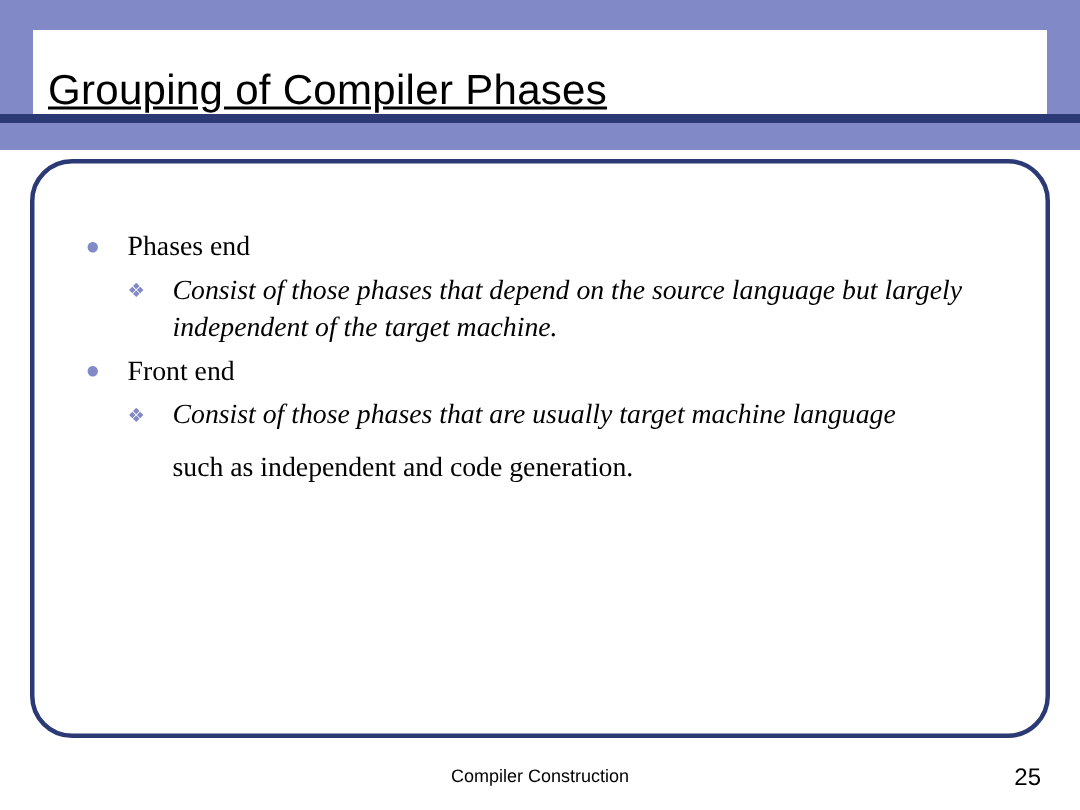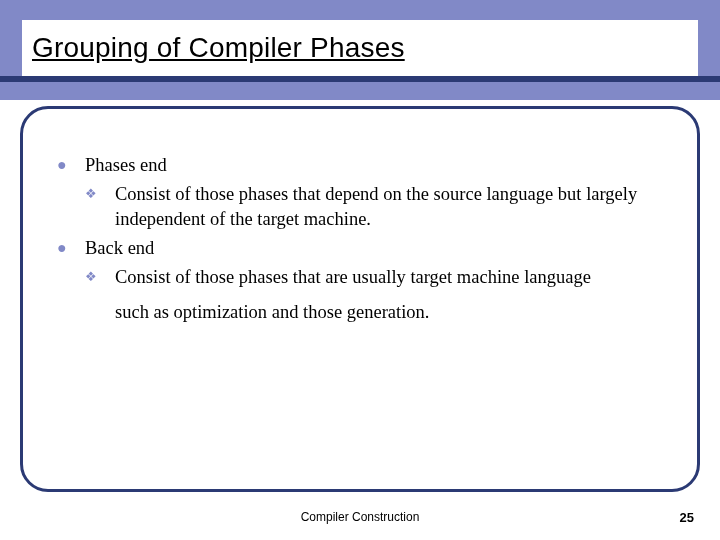--- a/index.html
+++ b/index.html
@@ -16,21 +16,21 @@
     position: relative;
   }
   .title-box {
     position: absolute;
     top: 20px;
     left: 22px;
     right: 22px;
     height: 56px;
     background: #fff;
     display: flex;
-    align-items: center;
+    align-items: flex-end;
     padding-left: 10px;
   }
   .title-text {
     font-family: Arial, Helvetica, sans-serif;
     font-size: 28px;
     font-weight: 400;
     color: #000;
     text-decoration: underline;
     letter-spacing: 0.2px;
   }
@@ -73,21 +73,21 @@
     padding-left: 28px;
     margin-bottom: 4px;
   }
   .l2 .bullet {
     color: #8189c7;
     font-size: 13px;
     width: 30px;
     flex: none;
     line-height: 1.9;
   }
-  .l2 .txt { flex: 1; }
+  .l2 .txt { flex: 1; font-style: italic; }
   .extra-line {
     padding-left: 58px;
     margin-top: 10px;
     font-size: 18.5px;
   }
   .footer {
     position: absolute;
     bottom: 10px;
     left: 0; right: 0;
     height: 20px;
@@ -96,22 +96,22 @@
   .footer-center {
     position: absolute;
     left: 0; right: 0;
     text-align: center;
     font-size: 12px;
     color: #000;
   }
   .footer-page {
     position: absolute;
     right: 26px;
-    font-size: 13px;
-    font-weight: bold;
+    font-size: 16px;
+    font-weight: normal;
     color: #000;
   }
 </style>
 </head>
 <body>
 
 <div class="header-band">
   <div class="title-box">
     <span class="title-text">Grouping of Compiler Phases</span>
   </div>
@@ -125,28 +125,28 @@
       <span class="bullet">●</span>
       <span class="txt">Phases end</span>
     </div>
     <div class="l2">
       <span class="bullet">❖</span>
       <span class="txt">Consist of those phases that depend on the source language but largely independent of the target machine.</span>
     </div>
 
     <div class="l1">
       <span class="bullet">●</span>
-      <span class="txt">Back end</span>
+      <span class="txt">Front end</span>
     </div>
     <div class="l2">
       <span class="bullet">❖</span>
       <span class="txt">Consist of those phases that are usually target machine language</span>
     </div>
 
-    <div class="extra-line">such as optimization and those generation.</div>
+    <div class="extra-line">such as independent and code generation.</div>
 
   </div>
 </div>
 
 <div class="footer">
   <div class="footer-center">Compiler Construction</div>
   <div class="footer-page">25</div>
 </div>
 
 </body></html>

